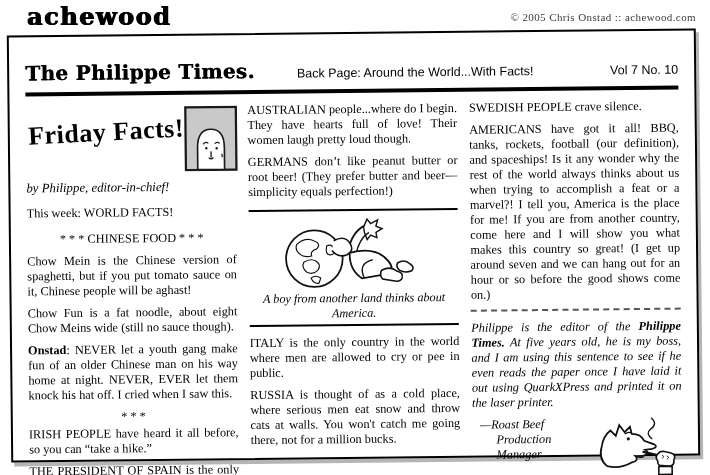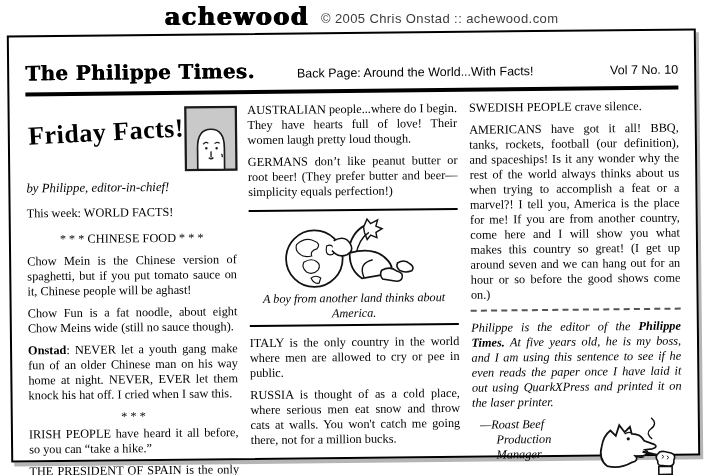--- a/index.html
+++ b/index.html
@@ -1,23 +1,23 @@
 <!DOCTYPE html>
 <html><head>
 <meta charset="utf-8">
 <style>
   * { margin:0; padding:0; box-sizing:border-box; }
   html,body { width:710px; height:475px; background:#fff; overflow:hidden; }
   body { position:relative; font-family:"Liberation Serif", serif; color:#000; }
 
   .topbar { position:absolute; top:5px; left:0; right:0; display:flex;
-            justify-content:center; align-items:flex-start; padding:0 14px 0 27px; }
+            justify-content:space-between; align-items:flex-start; padding:0 14px 0 27px; }
   .logo { font-family:"DejaVu Serif", serif; font-weight:bold; font-size:24px;
           letter-spacing:1.5px; line-height:1; text-shadow:0.8px 0 #000, -0.4px 0 #000; }
-  .copyright { font-family:Liberation Sans, sans-serif; font-size:13px; color:#3c3c3c;
+  .copyright { font-family:Liberation Serif, serif; font-size:11px; color:#3c3c3c;
                letter-spacing:0.4px; margin-top:6px;margin-left:12px; }
 
   .panel { position:absolute; left:9px; top:32px; width:689px; height:427px; background:#fff;
            border:2px solid #000; transform:rotate(-0.6deg); transform-origin:center;
            box-shadow:3px 4px 0 #b5b5b5; padding:24px 16px 0 16px; }
 
   .masthead { display:flex; align-items:baseline; }
   .mast-title { width:232px; font-family:"DejaVu Serif", serif; font-weight:bold;
                 font-size:20px; letter-spacing:0.3px; text-shadow:0.5px 0 #000; }
   .mast-center { flex:1; text-align:center; font-family:"Liberation Sans", sans-serif; font-size:12.5px; }

